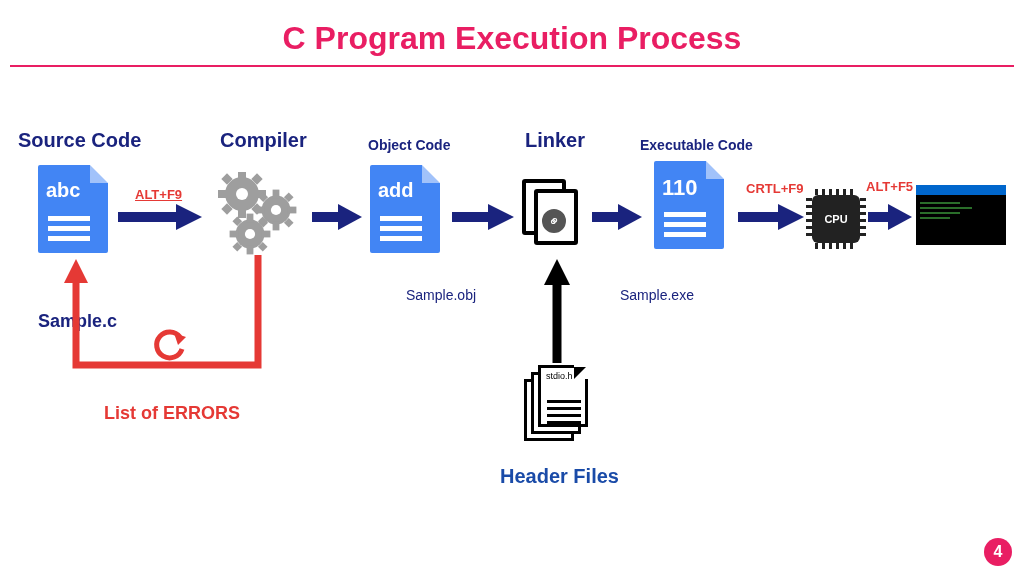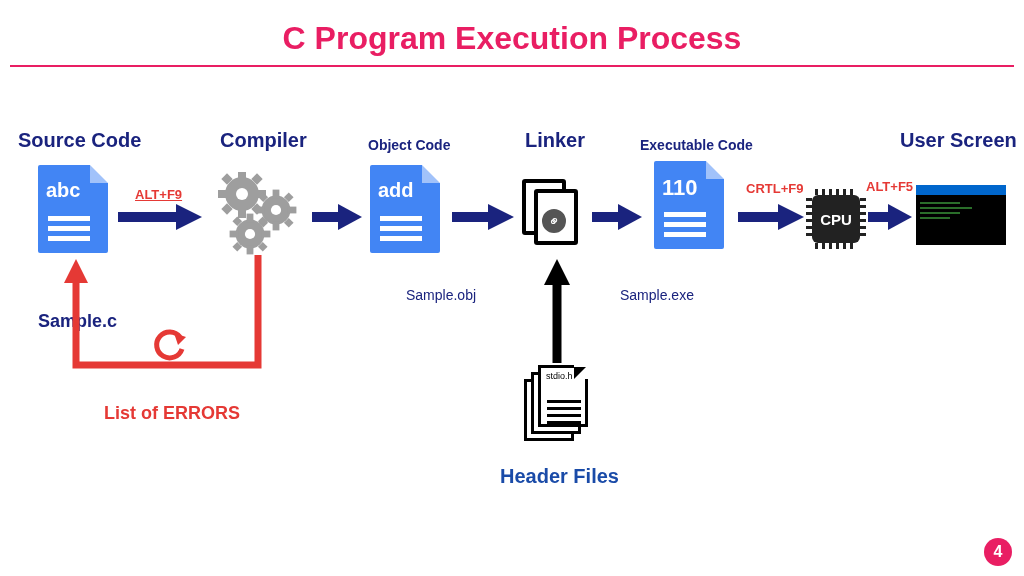--- a/index.html
+++ b/index.html
@@ -13,21 +13,21 @@
 .errors { position: absolute; color: #e53935; font-weight: bold; font-size: 18px; }
 .doc-icon { position: absolute; width: 70px; height: 88px; }
 .doc-body { position: absolute; left: 0; top: 0; width: 70px; height: 88px; background: #4285f4; border-radius: 2px; }
 .doc-fold { position: absolute; right: 0; top: 0; width: 0; height: 0; border-left: 18px solid #a1c2fa; border-top: 18px solid #fff; }
 .doc-text { position: absolute; left: 8px; top: 14px; color: #fff; font-size: 20px; font-weight: bold; }
 .doc-lines { position: absolute; left: 10px; top: 46px; }
 .doc-lines div { width: 42px; height: 5px; background: #fff; margin: 5px 0; }
 .gears { position: absolute; width: 90px; height: 90px; }
 .arrow-blue { position: absolute; color: #1a237e; }
 .arrow-blue svg { display: block; }
-.cpu { position: absolute; width: 48px; height: 48px; background: #222; border-radius: 6px; color: #fff; font-size: 15px; font-weight: bold; display: flex; align-items: center; justify-content: center; }
+.cpu { position: absolute; width: 48px; height: 48px; background: #222; border-radius: 6px; color: #fff; font-size: 11px; font-weight: bold; display: flex; align-items: center; justify-content: center; }
 .cpu::before, .cpu::after { content: ''; position: absolute; background: repeating-linear-gradient(to right, #222 0 3px, transparent 3px 7px); height: 6px; width: 42px; left: 3px; }
 .cpu::before { top: -6px; }
 .cpu::after { bottom: -6px; }
 .cpu-pins-l, .cpu-pins-r { position: absolute; background: repeating-linear-gradient(to bottom, #222 0 3px, transparent 3px 7px); width: 6px; height: 42px; top: 3px; }
 .cpu-pins-l { left: -6px; }
 .cpu-pins-r { right: -6px; }
 .terminal { position: absolute; width: 90px; height: 60px; background: #000; border-top: 10px solid #0066cc; }
 .terminal-lines { padding: 4px; }
 .terminal-lines div { height: 2px; background: #2a6e2a; margin: 3px 0; width: 40px; }
 .linker { position: absolute; width: 62px; height: 70px; }
@@ -196,21 +196,20 @@
 
   <div class="shortcut" style="left:866px; top:112px;">ALT+F5</div>
 
   <div class="arrow-blue" style="left:868px; top:135px;">
     <svg width="44" height="30">
         <line x1="0" y1="15" x2="22" y2="15" stroke="#1a237e" stroke-width="10"></line>
         <polygon points="20,2 44,15 20,28" fill="#1a237e"></polygon>
       </svg>
   </div>
 
-  <div class="label" style="left:900px; top:62px;">User Screen</div>
   <div class="terminal" style="left:916px; top:118px;">
     <div class="terminal-lines">
         <div></div>
         <div style="width:52px"></div>
         <div></div>
         <div style="width:30px"></div>
       </div>
   </div>
 
   <div class="red-arrow-path" style="left:58px; top:188px;">

